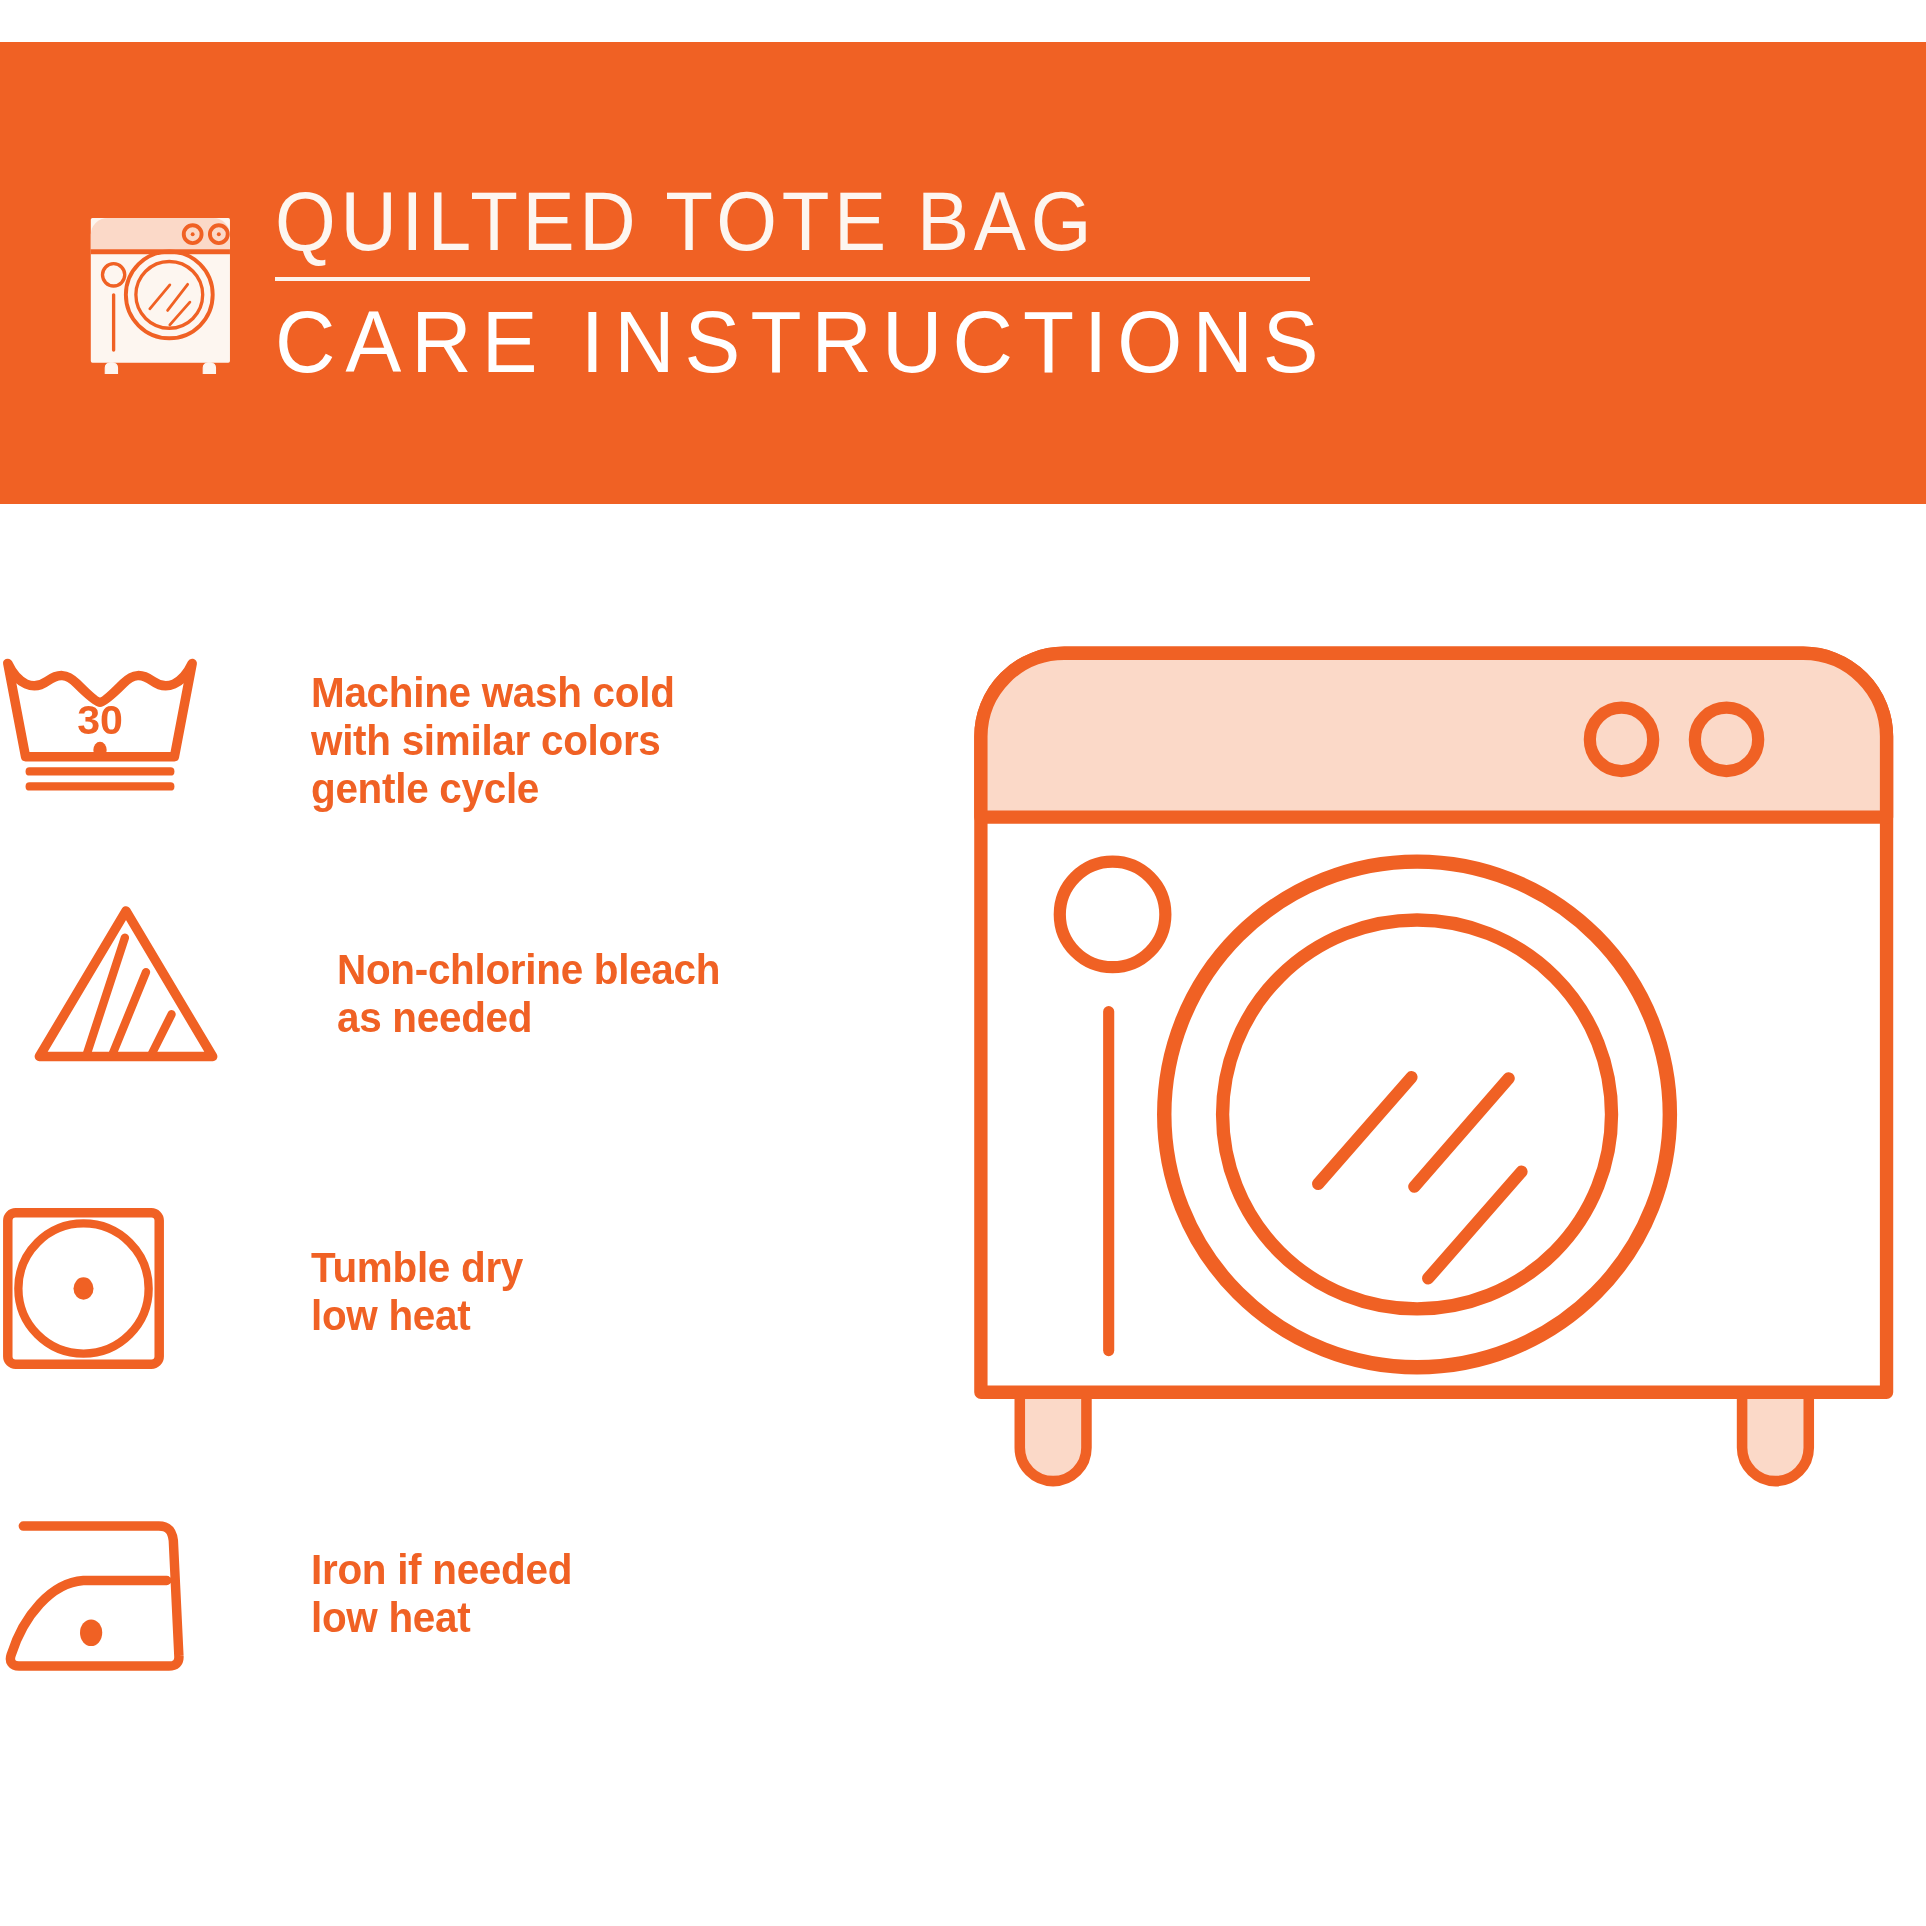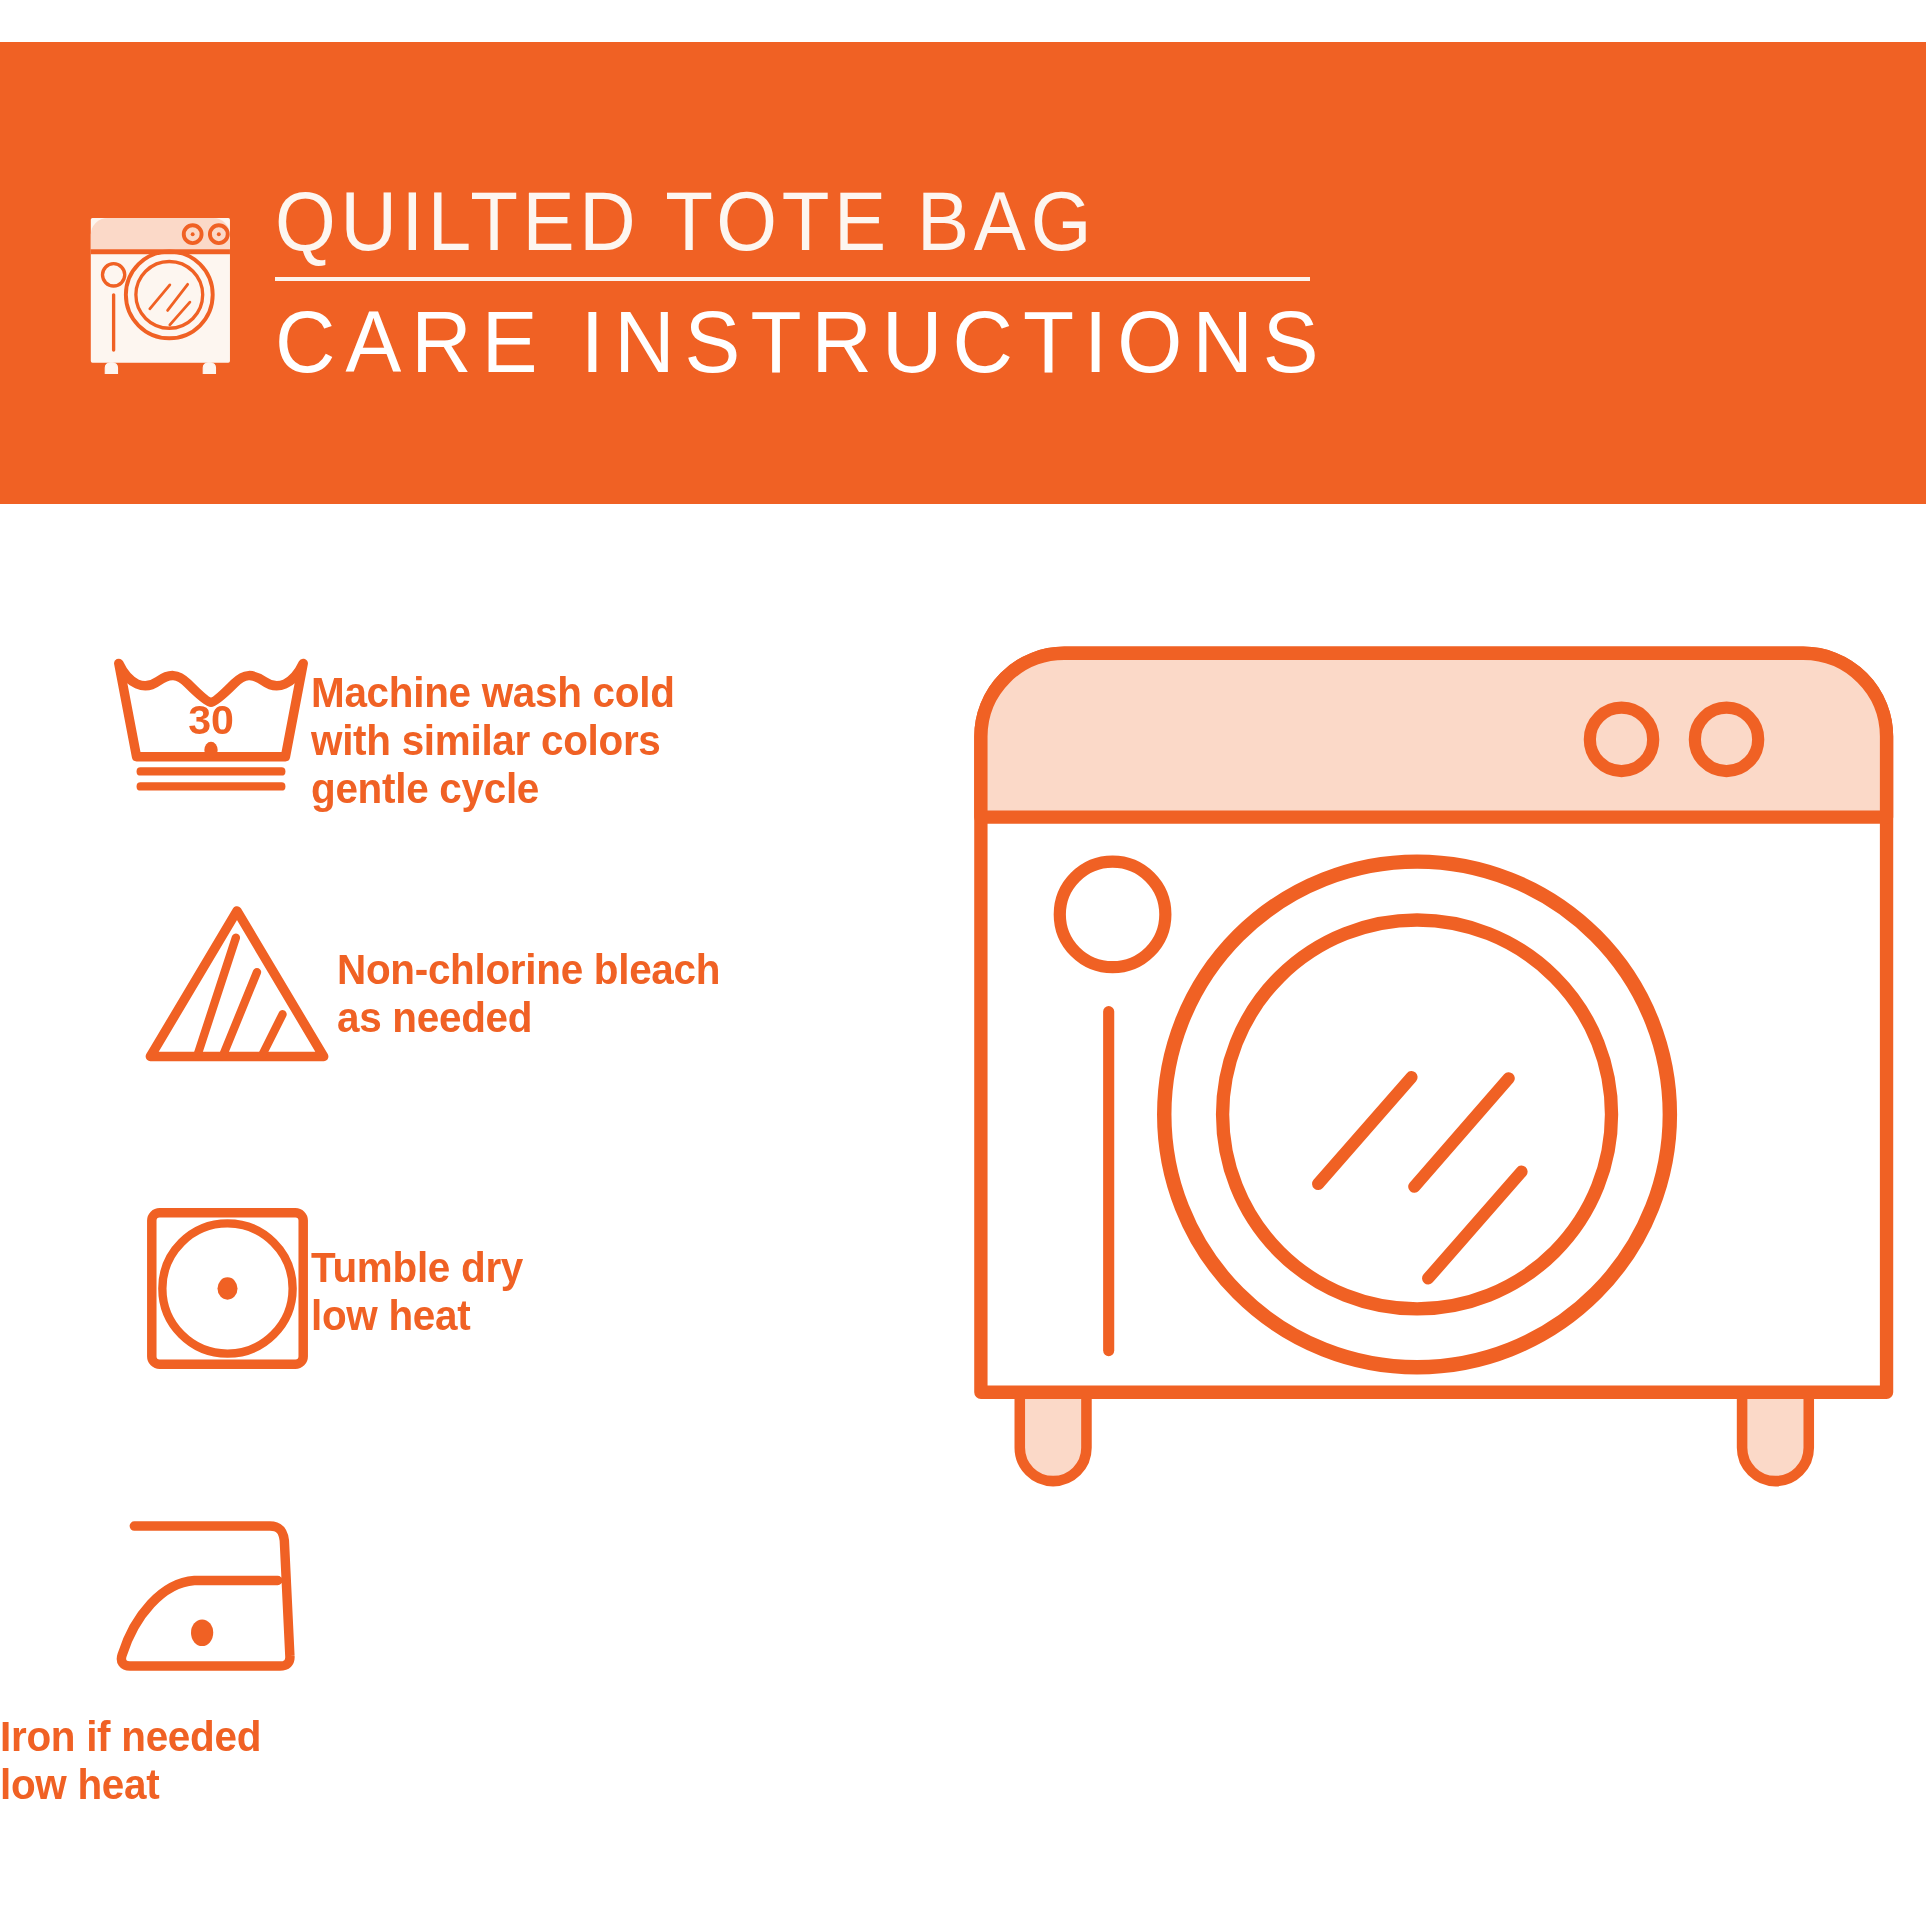--- a/index.html
+++ b/index.html
@@ -86,27 +86,27 @@
   .instruction-row {
     position: absolute;
     left: 0;
     width: 945px;
     display: flex;
     align-items: flex-start;
   }
   .row-0 { top: 189px; }
   .row-1 { top: 441px; padding-left: 26px; }
   .row-2 { top: 743px; }
-  .row-3 { top: 1045px; flex-direction: column; }
+  .row-3 { top: 1045px; }
 
   .instruction-icon-cell {
     width: 311px;
     min-width: 311px;
     display: flex;
-    justify-content: flex-end;
+    justify-content: flex-start;
     align-items: flex-start;
     padding-top: 0px;
   }
   .instruction-icon-cell svg { display: block; }
 
   .instruction-text {
     color: #F06124;
     font-family: "Liberation Sans", sans-serif;
     font-weight: 700;
     font-size: 43px;

